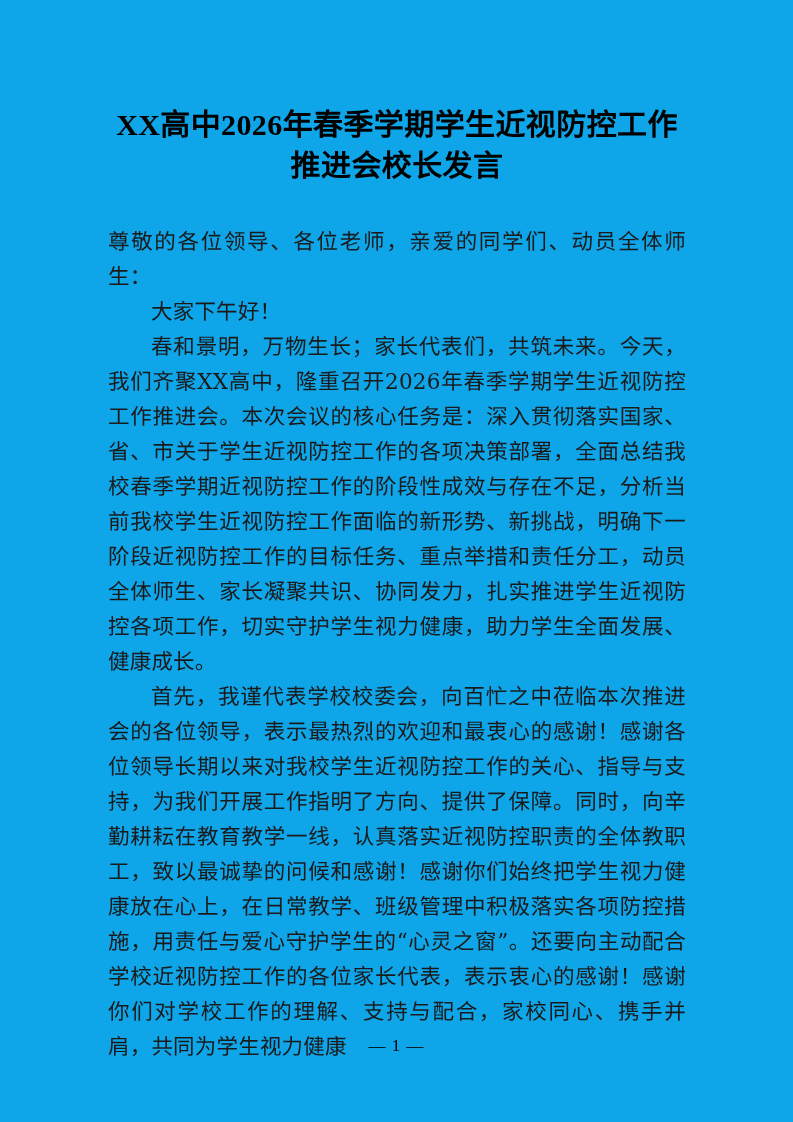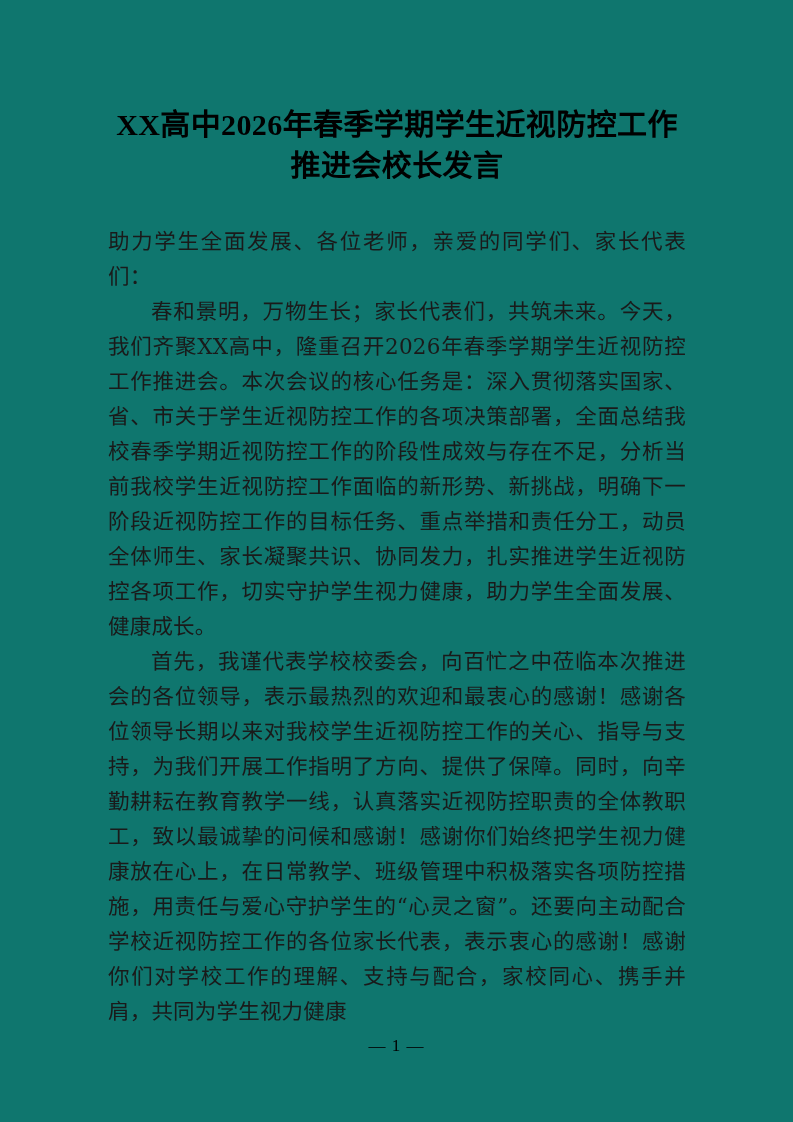--- a/index.html
+++ b/index.html
@@ -7,21 +7,21 @@
     margin: 0;
     padding: 0;
     background: #ffffff;
   }
 
   .page {
     position: relative;
     width: 793px;
     height: 1122px;
     margin: 0 auto;
-    background: #0f766e;
+    background: #0ea5e9;
     overflow: hidden;
     box-sizing: border-box;
   }
 
   .doc-body {
     position: absolute;
     left: 108px;
     top: 0;
     width: 578px;
   }
@@ -76,22 +76,23 @@
 </style>
 </head>
 <body>
 
 <div class="page">
 
   <div class="doc-body">
 
     <h1 class="doc-title">XX高中2026年春季学期学生近视防控工作推进会校长发言</h1>
 
-    <p class="para para-first">助力学生全面发展、各位老师，亲爱的同学们、家长代表们：</p>
+    <p class="para para-first">尊敬的各位领导、各位老师，亲爱的同学们、动员全体师生：</p>
 
+    <p class="para para-indent">大家下午好！</p>
 
     <p class="para para-indent">春和景明，万物生长；家长代表们，共筑未来。今天，我们齐聚XX高中，隆重召开2026年春季学期学生近视防控工作推进会。本次会议的核心任务是：深入贯彻落实国家、省、市关于学生近视防控工作的各项决策部署，全面总结我校春季学期近视防控工作的阶段性成效与存在不足，分析当前我校学生近视防控工作面临的新形势、新挑战，明确下一阶段近视防控工作的目标任务、重点举措和责任分工，动员全体师生、家长凝聚共识、协同发力，扎实推进学生近视防控各项工作，切实守护学生视力健康，助力学生全面发展、健康成长。</p>
 
     <p class="para para-indent">首先，我谨代表学校校委会，向百忙之中莅临本次推进会的各位领导，表示最热烈的欢迎和最衷心的感谢！感谢各位领导长期以来对我校学生近视防控工作的关心、指导与支持，为我们开展工作指明了方向、提供了保障。同时，向辛勤耕耘在教育教学一线，认真落实近视防控职责的全体教职工，致以最诚挚的问候和感谢！感谢你们始终把学生视力健康放在心上，在日常教学、班级管理中积极落实各项防控措施，用责任与爱心守护学生的“心灵之窗”。还要向主动配合学校近视防控工作的各位家长代表，表示衷心的感谢！感谢你们对学校工作的理解、支持与配合，家校同心、携手并肩，共同为学生视力健康</p>
 
   </div>
 
   <div class="page-footer">— 1 —</div>
 
 </div>

